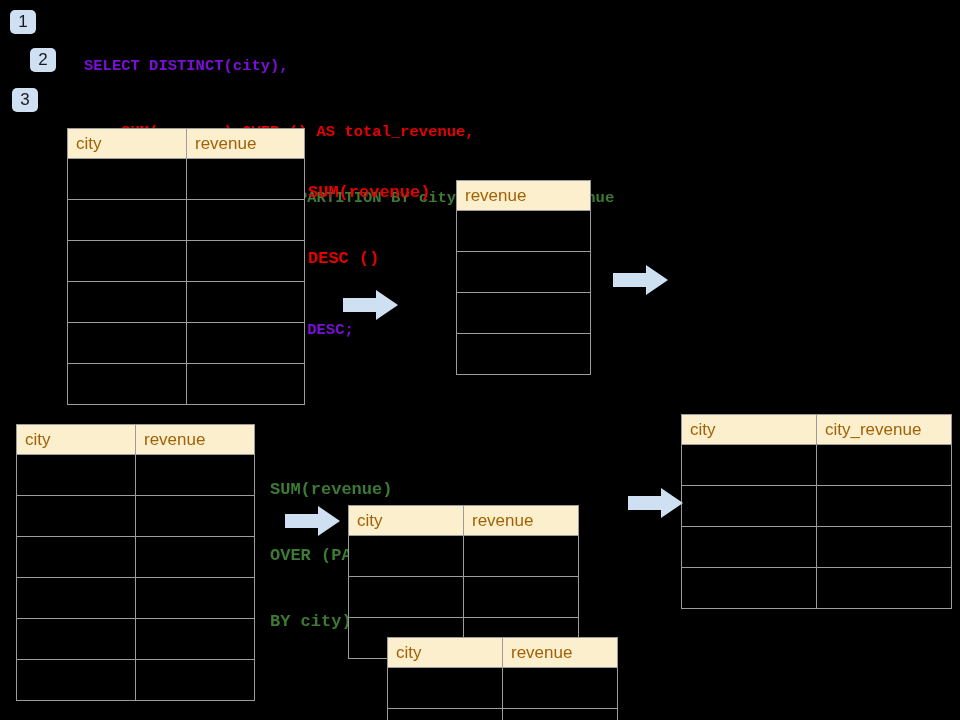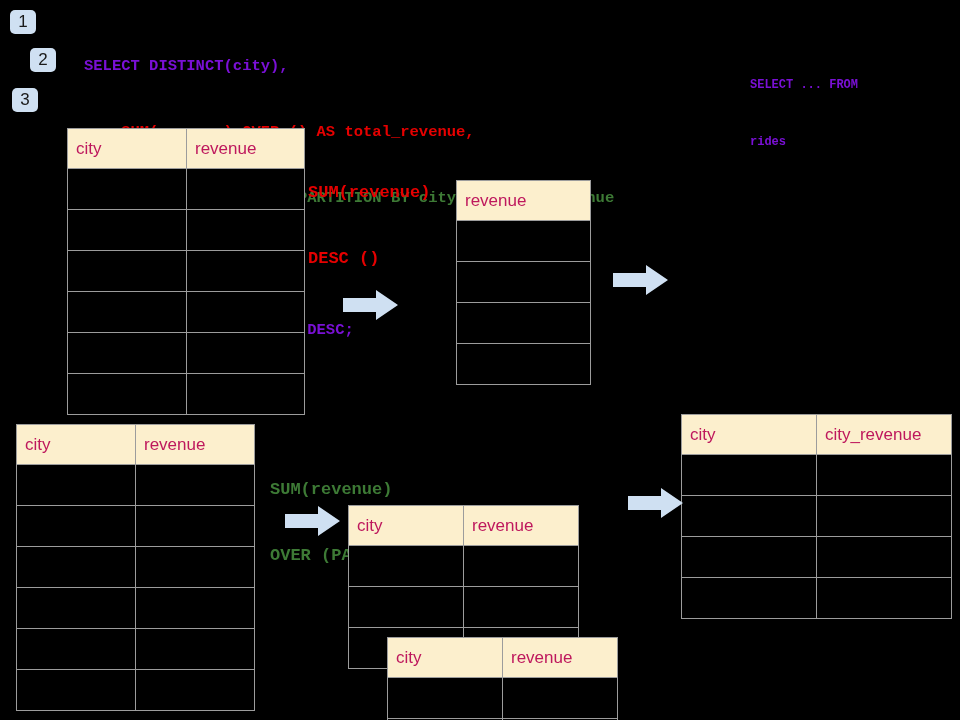--- a/index.html
+++ b/index.html
@@ -75,27 +75,27 @@
     table-layout: fixed;
     background: #000000;
   }
   .tbl td, .tbl th {
     border: 1px solid #9C9C9C;
     padding: 0;
     margin: 0;
   }
   .tbl th {
     background: #FCEFCD;
-    color: #be185d;
+    color: #a16207;
     font-family: "Liberation Sans", sans-serif;
     font-weight: normal;
     font-size: 17px;
     text-align: left;
     padding-left: 8px;
-    height: 40px;
+    height: 30px;
     box-sizing: border-box;
     white-space: nowrap;
   }
   .tbl td {
     background: #000000;
     height: 41px;
     box-sizing: border-box;
   }
 
   
@@ -115,33 +115,30 @@
   <div class="step-badge" style="left:12px; top:88px;">3</div>
 
   <div class="sql-block" style="left:84px; top:11px;">
     <div class="sql-line c-purple">SELECT DISTINCT(city),</div>
     <div class="sql-line c-red">    SUM(revenue) OVER () AS total_revenue,</div>
     <div class="sql-line c-green">    SUM(revenue) OVER (PARTITION BY city) as city_revenue</div>
     <div class="sql-line c-purple">  FROM rides</div>
     <div class="sql-line c-purple">  ORDER by city_revenue DESC;</div>
   </div>
 
-  <div class="side-note" style="left:750px; top:38px;">
-    <div>SELECT ... FROM</div>
-    <div>rides</div>
-  </div>
 
   <div class="annot c-red" style="left:308px; top:138px;">
     <div>SUM(revenue)</div>
     <div>DESC ()</div>
   </div>
 
   <div class="annot c-green" style="left:270px; top:435px;">
     <div>SUM(revenue)</div>
     <div>OVER (PARTITION</div>
+    <div>BY city)</div>
   </div>
 
   <table class="tbl" id="t-rides-source" style="left:67px; top:128px; width:237px;">
     <colgroup>
         <col style="width:119px">
         <col style="width:118px">
       </colgroup>
     <thead>
       <tr>
         <th>city</th>

